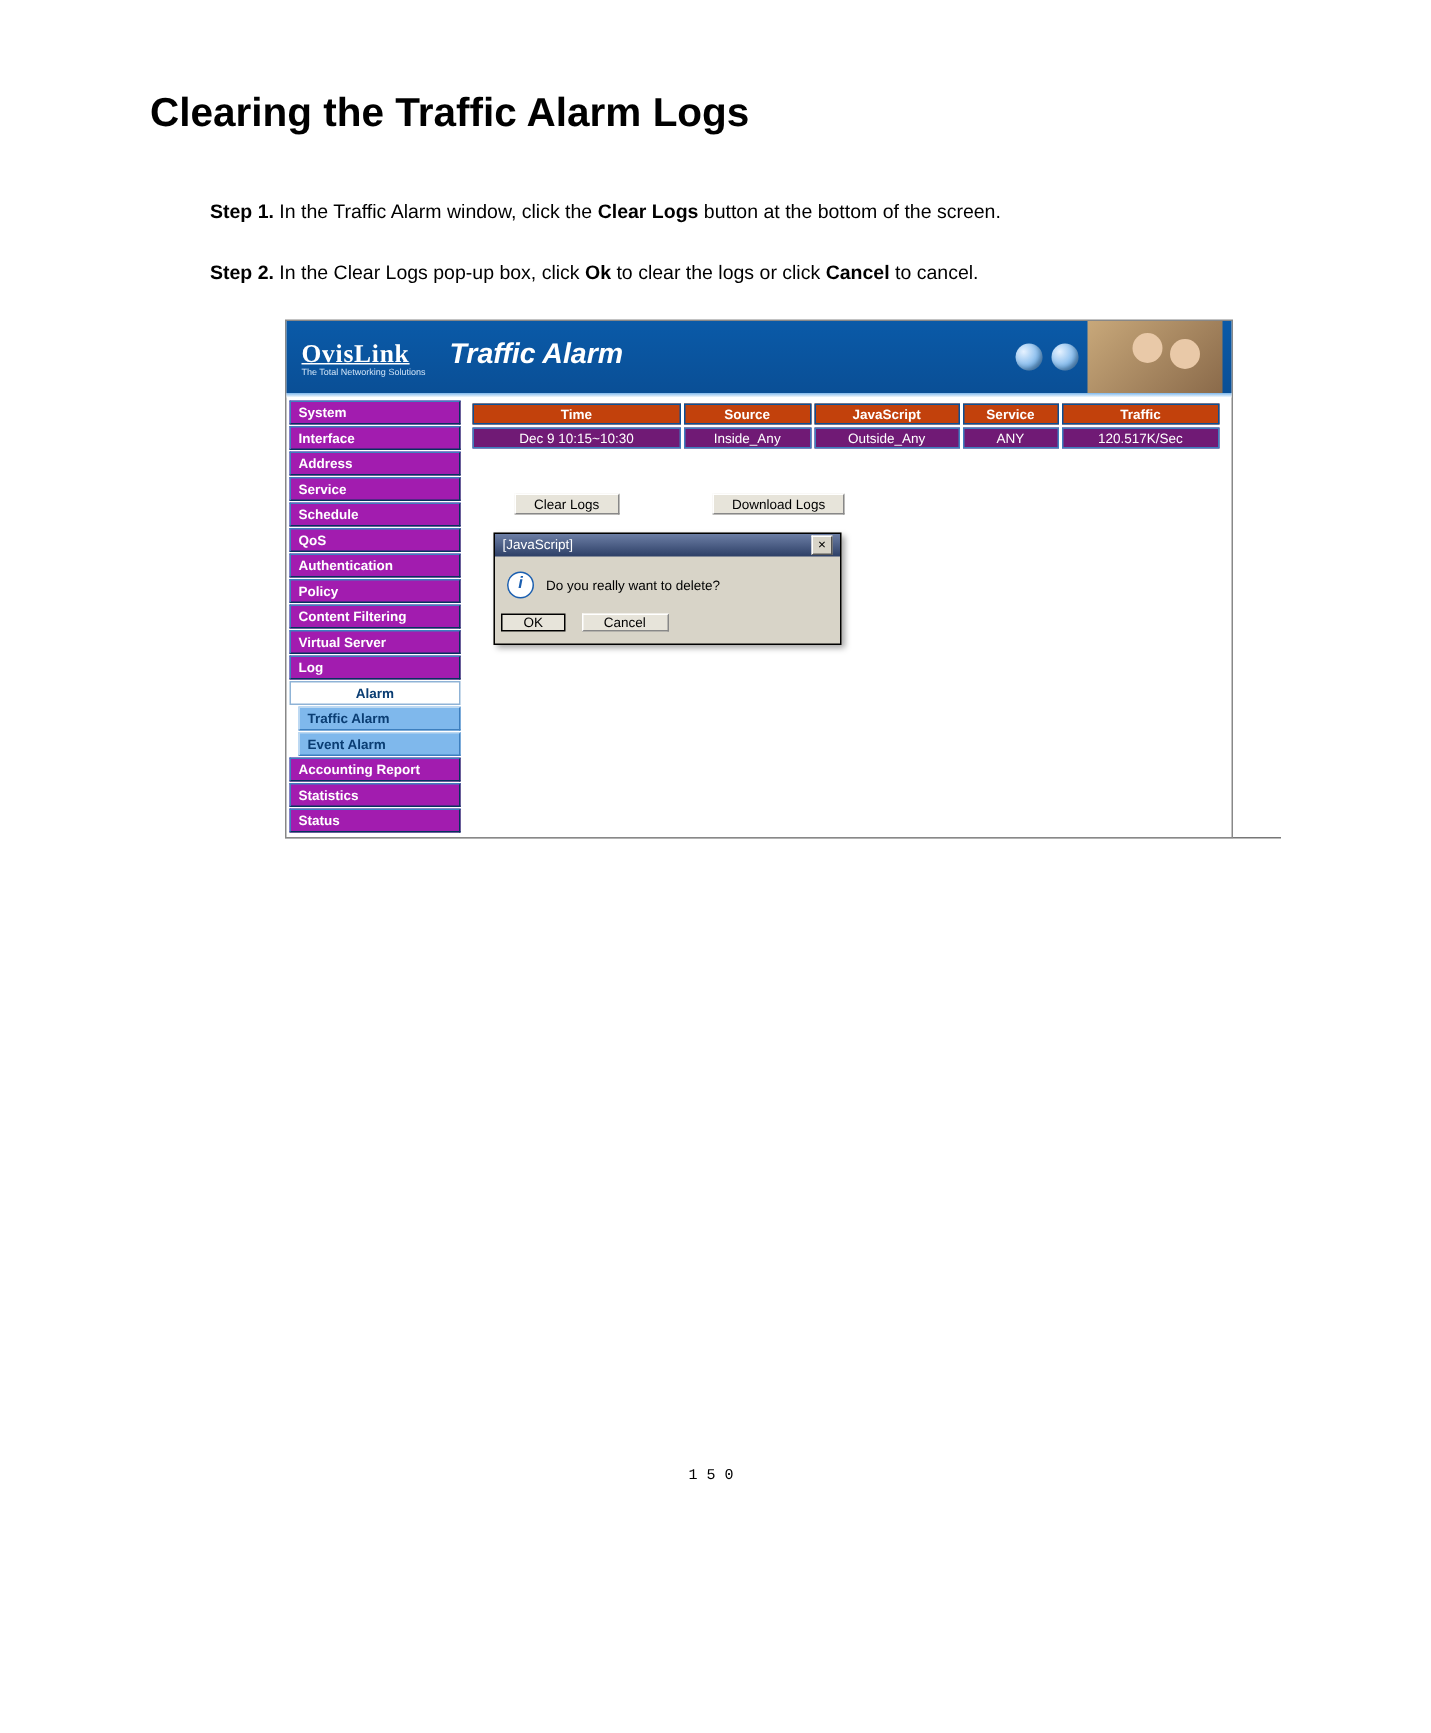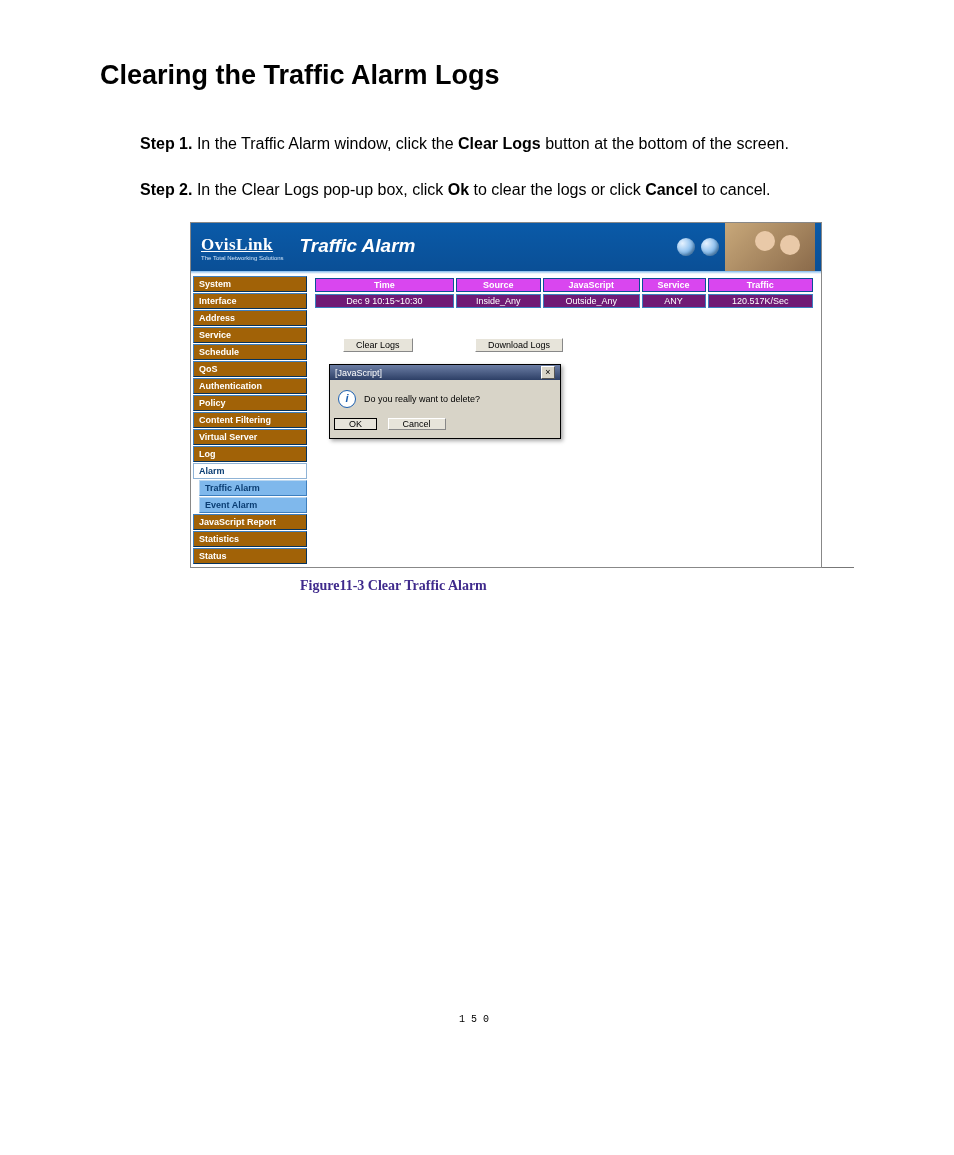--- a/index.html
+++ b/index.html
@@ -9,21 +9,21 @@
     padding: 60px 100px 40px 100px;
     width: 954px;
     box-sizing: border-box;
     color: #000;
   }
   h1.page-heading {
     font-size: 27px;
     font-weight: bold;
     margin: 0 0 40px 0;
   }
-  .steps { margin-left: 40px; font-size: 16px; line-height: 1.6; }
+  .steps { margin-left: 40px; font-size: 13px; line-height: 1.6; }
   .step { margin-bottom: 20px; }
   .step-label { font-weight: 900; font-family: Arial Black, Arial, sans-serif; }
   .bold { font-weight: bold; }
 
   
   .figure-wrap { margin: 20px 0 10px 90px; }
   .screenshot {
     width: 630px;
     border: 1px solid #888;
     font-size: 9px;
@@ -69,36 +69,37 @@
   .photo::after  { width:20px; height:20px; left:55px; top:12px; }
   .hdr-shadow { height:3px; background: linear-gradient(#7fb8ec, #ffffff); }
 
   .body-row { display:flex; }
   .sidebar {
     width: 114px;
     border-right: 0;
     padding: 2px 0 2px 2px;
   }
   .navitem {
-    background: #a16207;
+    background: #a21caf;
     color: #fff;
     font-size: 9px;
     padding: 2px 5px;
     border-top: 1px solid #3d7fbf;
     border-left: 1px solid #3d7fbf;
     border-right: 1px solid #05335e;
     border-bottom: 1px solid #05335e;
     margin-bottom: 1px;
     cursor: pointer;
     font-weight: bold;
   }
   .navitem.sel {
     background: #ffffff;
     color: #0a3d73;
     border: 1px solid #8fb3d6;
+    text-align: center;
   }
   .subgroup { margin: 1px 0 1px 6px; }
   .subitem {
     background: #7fb8ec;
     color: #0a3d73;
     font-size: 9px;
     font-weight: bold;
     padding: 2px 5px;
     margin-bottom: 1px;
     border-top: 1px solid #bcd8f1;
@@ -114,21 +115,21 @@
     position: relative;
     border-bottom: 0;
   }
   table.log {
     width: 100%;
     border-collapse: separate;
     border-spacing: 2px;
     font-size: 9px;
   }
   table.log th {
-    background: #d946ef;
+    background: #c2410c;
     color: #fff;
     font-weight: bold;
     padding: 1px 2px;
     border: 1px solid #0a4f96;
   }
   table.log td {
     background: #701a75;
     color: #ffffff;
     padding: 1px 2px;
     text-align: center;
@@ -241,21 +242,21 @@
         <div class="navitem">Authentication</div>
         <div class="navitem">Policy</div>
         <div class="navitem">Content Filtering</div>
         <div class="navitem">Virtual Server</div>
         <div class="navitem">Log</div>
         <div class="navitem sel">Alarm</div>
         <div class="subgroup">
           <div class="subitem">Traffic Alarm</div>
           <div class="subitem">Event Alarm</div>
         </div>
-        <div class="navitem">JavaScript Report</div>
+        <div class="navitem">Accounting Report</div>
         <div class="navitem">Statistics</div>
         <div class="navitem">Status</div>
       </div>
 
       <div class="main">
         <table class="log">
           <tbody>
               <tr>
             <th>Time</th>
             <th>Source</th>
@@ -289,16 +290,15 @@
           </div>
           <div class="dlgbtns">
             <span class="winbtn ok">OK</span>
             <span class="winbtn">Cancel</span>
           </div>
         </div>
       </div>
     </div>
   </div>
   <div class="screenshot-underline"></div>
-  <div class="caption">Figure11-3 Clear Traffic Alarm</div>
 </div>
 
 <div class="pagenum">150</div>
 
 </body></html>

